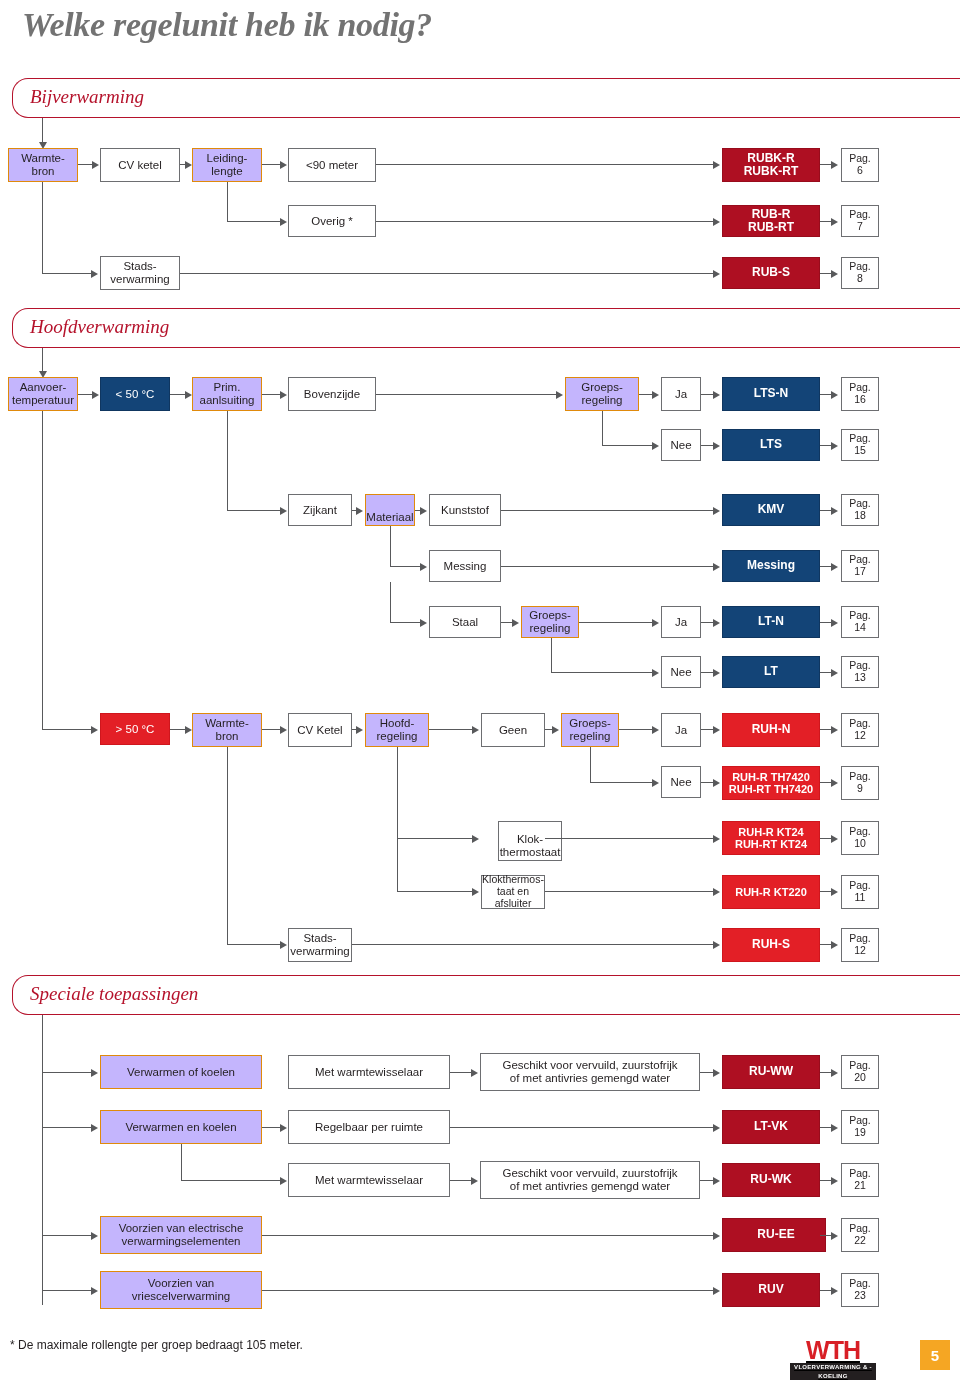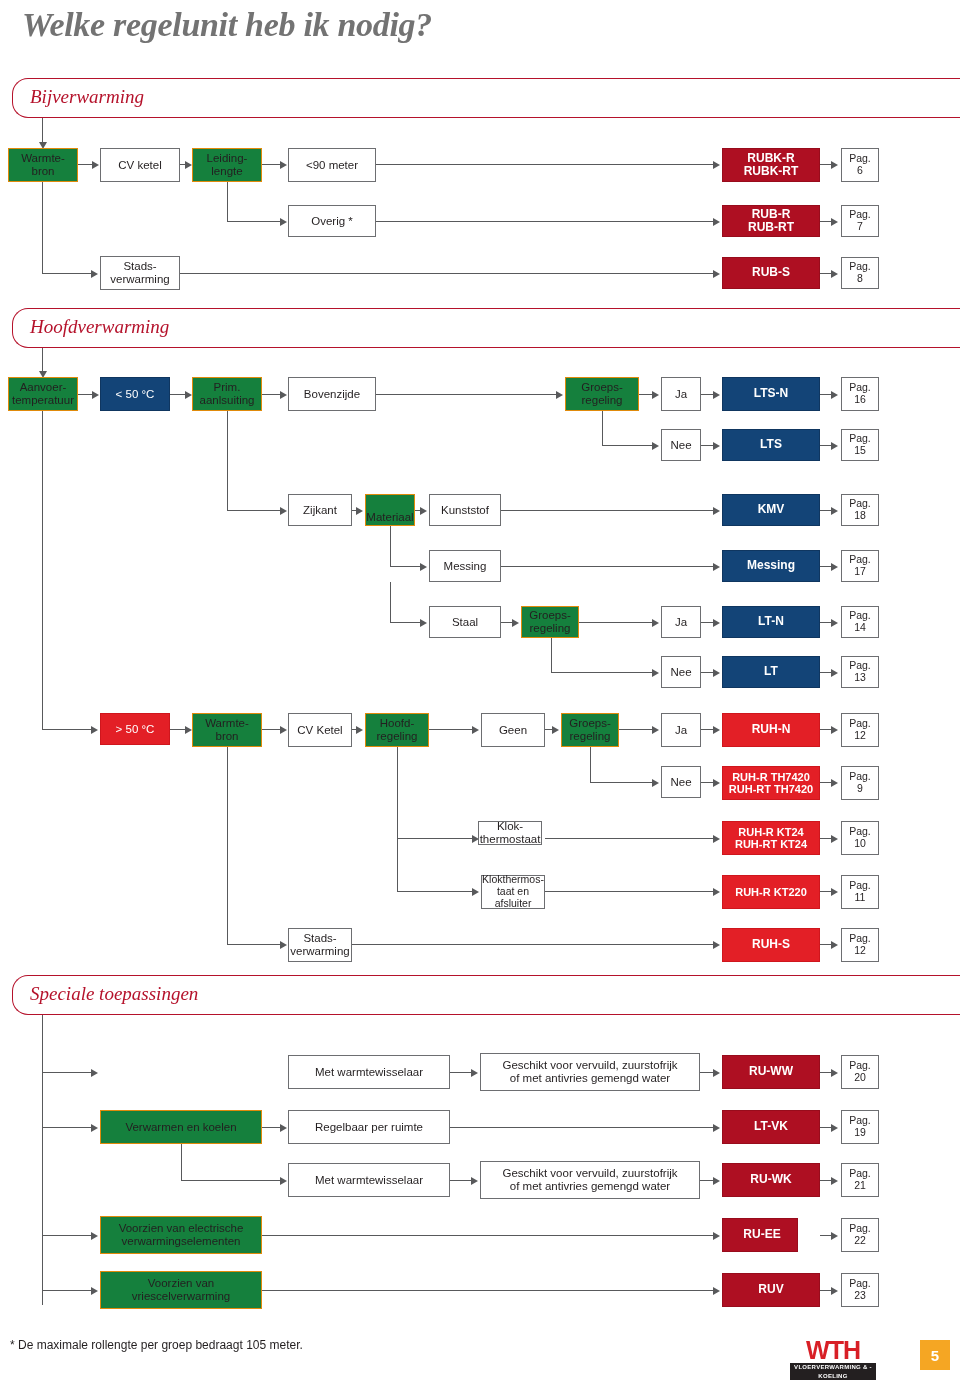--- a/index.html
+++ b/index.html
@@ -11,21 +11,21 @@
 
   
   .band{position:absolute;border:1.6px solid #B5122B;border-right:none;
         border-top-left-radius:16px;border-bottom-left-radius:16px;box-sizing:border-box;}
   .band-label{position:absolute;font-family:"Liberation Serif",serif;font-style:italic;
               color:#B5122B;font-size:19px;white-space:nowrap;}
 
   .box{position:absolute;box-sizing:border-box;display:flex;align-items:center;justify-content:center;
        text-align:center;line-height:1.12;font-size:11.5px;color:#231f20;padding:1px 2px;}
   .box.white{background:#ffffff;border:1px solid #6d6e71;}
-  .box.orange{background:#15803d;border:1px solid #E08A0B;color:#231f20;}
+  .box.orange{background:#c4b5fd;border:1px solid #E08A0B;color:#231f20;}
   .box.navy{background:#134477;border:1px solid #0f3660;color:#ffffff;font-weight:bold;font-size:12px;}
   .box.red{background:#E31F26;border:1px solid #cf161d;color:#ffffff;font-weight:bold;font-size:12px;}
   .box.darkred{background:#AE0F22;border:1px solid #980c1c;color:#ffffff;font-weight:bold;font-size:12px;}
   .box.pag{background:#ffffff;border:1px solid #6d6e71;font-size:10.5px;color:#231f20;}
   .box.temp{font-size:11.5px;font-weight:normal;}
 
   .ln{position:absolute;background:#58595b;}
   .lh{height:1px;}
   .lv{width:1px;}
   .arrow{position:absolute;width:0;height:0;border-top:4px solid transparent;border-bottom:4px solid transparent;
@@ -353,21 +353,21 @@
   <div class="ln lh" style="left:820px;top:782px;width:12px;"></div>
   <div class="arrow" style="left:831px;top:779px;"></div>
   <div class="box pag" style="left:841px;top:766px;width:38px;height:34px;">
       <span style="white-space:pre-line">Pag.
 9</span>
     </div>
 
   <div class="ln lv" style="left:397px;top:747px;height:91px;"></div>
   <div class="ln lh" style="left:397px;top:838px;width:76px;"></div>
   <div class="arrow" style="left:472px;top:835px;"></div>
-  <div class="box white" style="left:478px;top:821px;width:64px;height:24px;">
+  <div class="box white" style="left:498px;top:821px;width:64px;height:40px;align-items:flex-end;">
       <span style="white-space:pre-line">Klok-
 thermostaat</span>
     </div>
   <div class="ln lh" style="left:545px;top:838px;width:169px;"></div>
   <div class="arrow" style="left:713px;top:835px;"></div>
   <div class="box red" style="left:722px;top:821px;width:98px;height:34px;">
       <span style="white-space:pre-line;font-size:11px">RUH-R KT24
 RUH-RT KT24</span>
     </div>
   <div class="ln lh" style="left:820px;top:838px;width:12px;"></div>
@@ -415,20 +415,23 @@
 12</span>
     </div>
 
   <div class="band" style="left:12px;top:975px;width:960px;height:40px;"></div>
   <div class="band-label" style="left:30px;top:983px;">Speciale toepassingen</div>
 
   <div class="ln lv" style="left:42px;top:1015px;height:290px;"></div>
 
   <div class="ln lh" style="left:42px;top:1072px;width:50px;"></div>
   <div class="arrow" style="left:91px;top:1069px;"></div>
+  <div class="box orange" style="left:100px;top:1055px;width:162px;height:34px;">
+      <span style="white-space:pre-line">Verwarmen of koelen</span>
+    </div>
   <div class="box white" style="left:288px;top:1055px;width:162px;height:34px;">
       <span style="white-space:pre-line">Met warmtewisselaar</span>
     </div>
   <div class="ln lh" style="left:450px;top:1072px;width:22px;"></div>
   <div class="arrow" style="left:471px;top:1069px;"></div>
   <div class="box white" style="left:480px;top:1053px;width:220px;height:38px;">
       <span style="white-space:pre-line">Geschikt voor vervuild, zuurstofrijk
 of met antivries gemengd water</span>
     </div>
   <div class="ln lh" style="left:700px;top:1072px;width:14px;"></div>
@@ -490,21 +493,21 @@
     </div>
 
   <div class="ln lh" style="left:42px;top:1235px;width:50px;"></div>
   <div class="arrow" style="left:91px;top:1232px;"></div>
   <div class="box orange" style="left:100px;top:1216px;width:162px;height:38px;">
       <span style="white-space:pre-line">Voorzien van electrische
 verwarmingselementen</span>
     </div>
   <div class="ln lh" style="left:262px;top:1235px;width:452px;"></div>
   <div class="arrow" style="left:713px;top:1232px;"></div>
-  <div class="box darkred" style="left:722px;top:1218px;width:76px;height:34px;padding-left:6px;">
+  <div class="box darkred" style="left:722px;top:1218px;width:104px;height:34px;padding-left:6px;">
       <span style="white-space:pre-line">RU-EE</span>
     </div>
   <div class="ln lh" style="left:820px;top:1235px;width:12px;"></div>
   <div class="arrow" style="left:831px;top:1232px;"></div>
   <div class="box pag" style="left:841px;top:1218px;width:38px;height:34px;">
       <span style="white-space:pre-line">Pag.
 22</span>
     </div>
 
   <div class="ln lh" style="left:42px;top:1290px;width:50px;"></div>
@@ -520,20 +523,20 @@
     </div>
   <div class="ln lh" style="left:820px;top:1290px;width:12px;"></div>
   <div class="arrow" style="left:831px;top:1287px;"></div>
   <div class="box pag" style="left:841px;top:1273px;width:38px;height:34px;">
       <span style="white-space:pre-line">Pag.
 23</span>
     </div>
 
   <div class="foot" style="left:10px;top:1338px;">* De maximale rollengte per groep bedraagt 105 meter.</div>
 
-  <div class="logo" style="left:790px;top:1337px;width:86px;">
+  <div class="logo" style="left:790px;top:1337px;width:86px;text-decoration:underline;">
     <div class="wth">WTH</div>
     <div class="sub">VLOERVERWARMING &amp; -KOELING</div>
   </div>
 
   <div class="pagenum" style="left:920px;top:1340px;width:30px;height:30px;">5</div>
 
 </div>
 
 </body></html>

